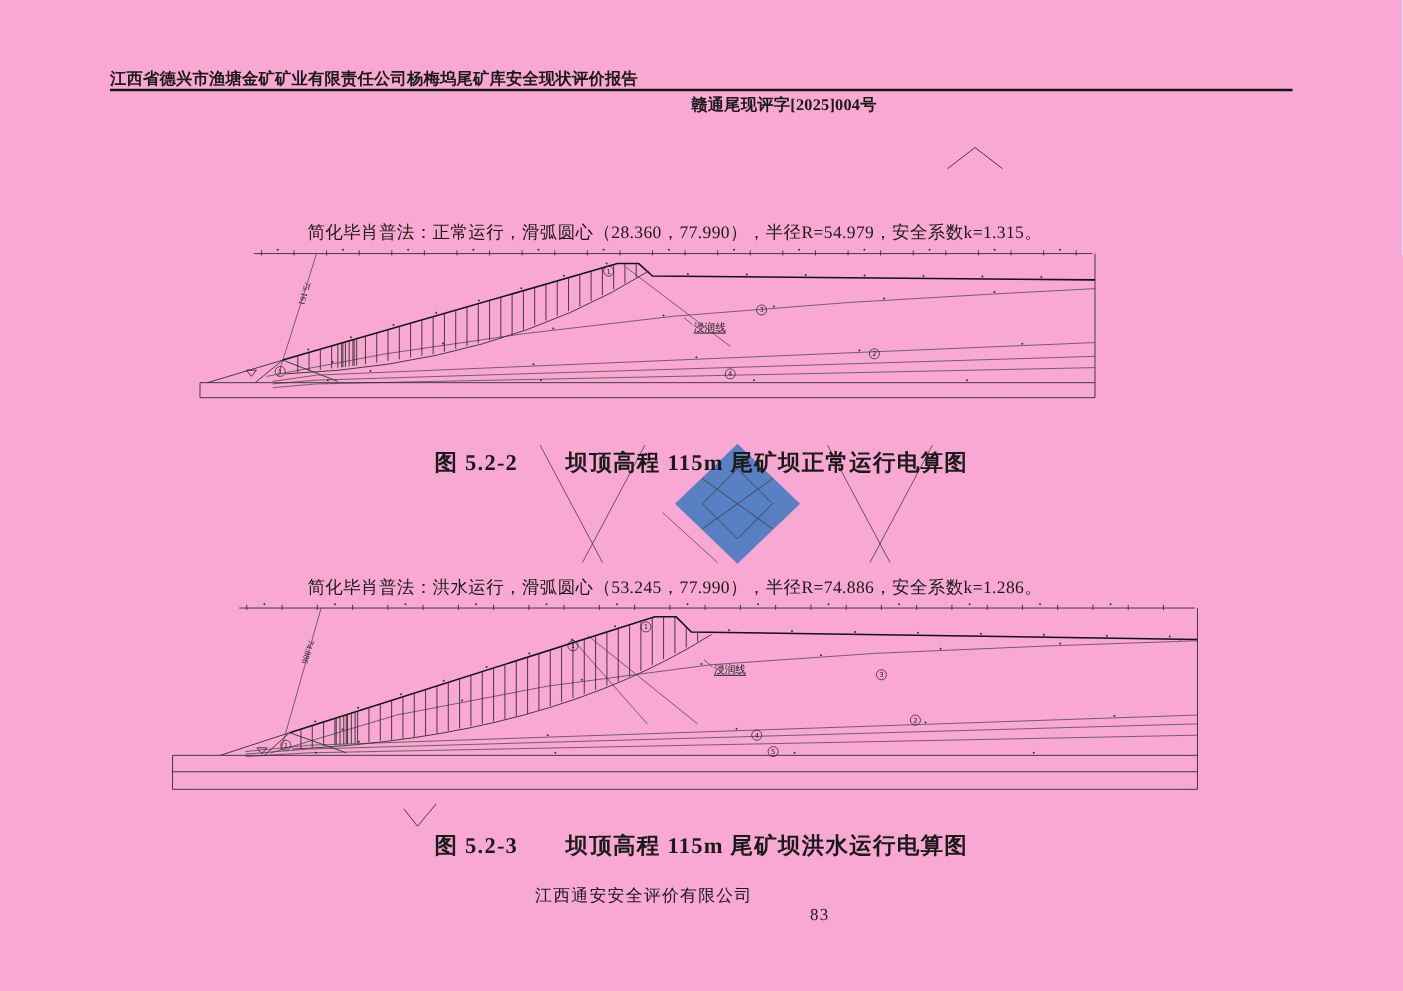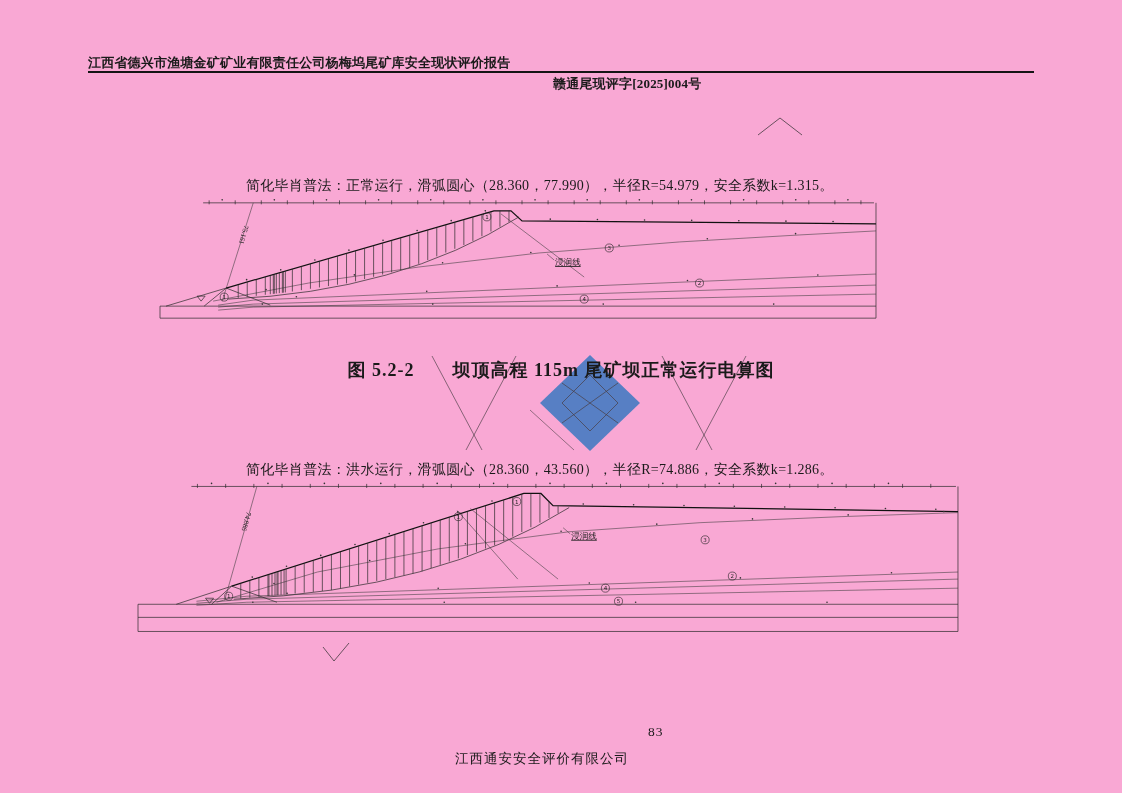--- a/index.html
+++ b/index.html
@@ -197,21 +197,21 @@
       <circle cx="528" cy="85.37117552334944" r="0.8" fill="#333" stroke="none"></circle>
       <circle cx="658" cy="79.92834138486313" r="0.8" fill="#333" stroke="none"></circle>
       <circle cx="104" cy="109" r="0.8" fill="#333" stroke="none"></circle>
       <circle cx="274" cy="109" r="0.8" fill="#333" stroke="none"></circle>
       <circle cx="444" cy="109" r="0.8" fill="#333" stroke="none"></circle>
       <circle cx="614" cy="109" r="0.8" fill="#333" stroke="none"></circle>
     </svg>
 
   <div class="abs z1 figtitle" style="left:0;top:358px;">图 5.2-2　　坝顶高程 115m 尾矿坝正常运行电算图</div>
 
-  <div class="abs z1 cap" style="left:246px;top:461px;">简化毕肖普法：洪水运行，滑弧圆心（28.360，43.560），半径R=74.886，安全系数k=1.286。</div>
+  <div class="abs z1 cap" style="left:246px;top:461px;">简化毕肖普法：洪水运行，滑弧圆心（53.245，77.990），半径R=74.886，安全系数k=1.286。</div>
 
   <svg id="dam2" class="abs z1" style="left:136px;top:481px;" width="826" height="170" viewBox="0 0 820 168">
     <path d="M55 5 H814"></path>
     <path d="M816 5 V149"></path>
     <path d="M120 5 L88 118" class="thin"></path>
     <path d="M40 122 L95 104 L140 120 M75 122 L95 104"></path>
     <path class="bold" d="M95 104 L385 12 L402 12 L414 24 L816 30"></path>
     <path d="M97 117 Q300 108 430 26"></path>
     <path class="thin" d="M319 29 L379 97"></path>
     <path class="thin" d="M332 27 L419 97"></path>
@@ -363,17 +363,18 @@
       <circle cx="300" cy="106.04107648725213" r="0.8" fill="#333" stroke="none"></circle>
       <circle cx="450" cy="100.94192634560906" r="0.8" fill="#333" stroke="none"></circle>
       <circle cx="600" cy="95.84277620396601" r="0.8" fill="#333" stroke="none"></circle>
       <circle cx="750" cy="90.74362606232295" r="0.8" fill="#333" stroke="none"></circle>
       <circle cx="116" cy="120" r="0.8" fill="#333" stroke="none"></circle>
       <circle cx="306" cy="120" r="0.8" fill="#333" stroke="none"></circle>
       <circle cx="496" cy="120" r="0.8" fill="#333" stroke="none"></circle>
       <circle cx="686" cy="120" r="0.8" fill="#333" stroke="none"></circle>
     </svg>
 
-
-  <div class="abs z1 foot" style="left:455px;top:708px;margin-top:42px;">江西通安安全评价有限公司</div>
+  <div class="abs z1 figtitle" style="left:0;top:664px;">图 5.2-3　　坝顶高程 115m 尾矿坝洪水运行电算图</div>
+
+  <div class="abs z1 foot" style="left:428px;top:708px;">江西通安安全评价有限公司</div>
   <div class="abs z1 foot" style="left:648px;top:724px;">83</div>
 
 </div>
 
 </body></html>

